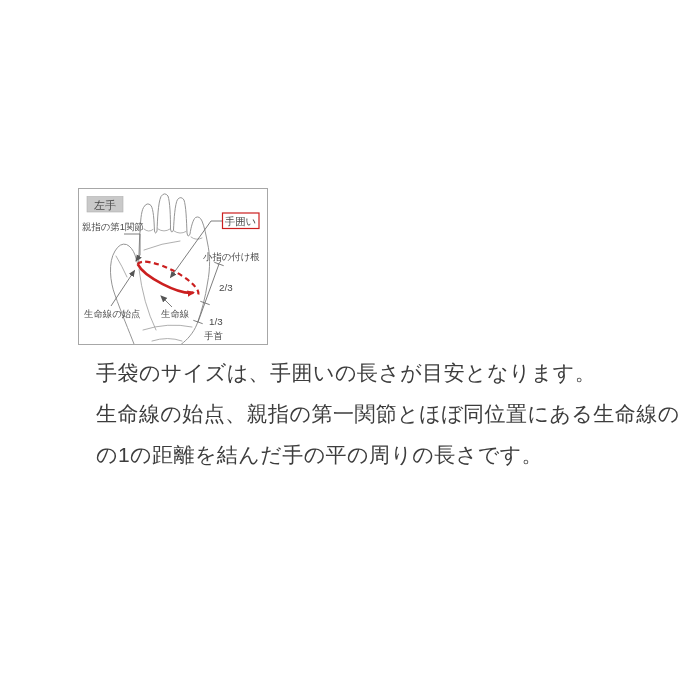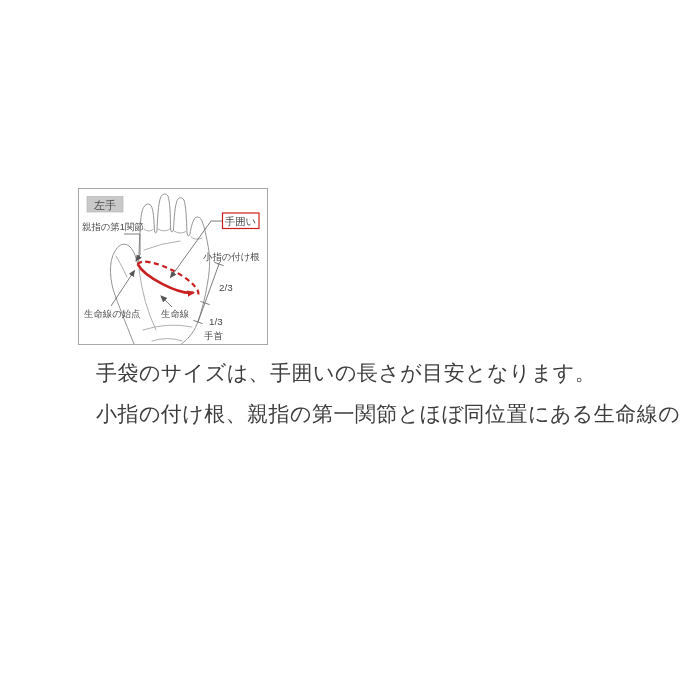--- a/index.html
+++ b/index.html
@@ -138,16 +138,17 @@
       <text x="219" y="291" class="lbl-frac">2/3</text>
       <text x="209" y="324.5" class="lbl-frac">1/3</text>
       <text x="204" y="339" class="lbl-small">手首</text>
       <text x="84" y="317" class="lbl-small">生命線の始点</text>
       <text x="161" y="317" class="lbl-small">生命線</text>
     </svg>
   </div>
 
   <div class="description">
     <div class="line">手袋のサイズは、手囲いの長さが目安となります。</div>
-    <div class="line">小指の付け根、親指の第一関節とほぼ同位置にある生命線の</div>
+    <div class="line">生命線の始点、親指の第一関節とほぼ同位置にある生命線の</div>
+    <div class="line">の1の距離を結んだ手の平の周りの長さです。</div>
   </div>
 
 </div>
 
 </body></html>

